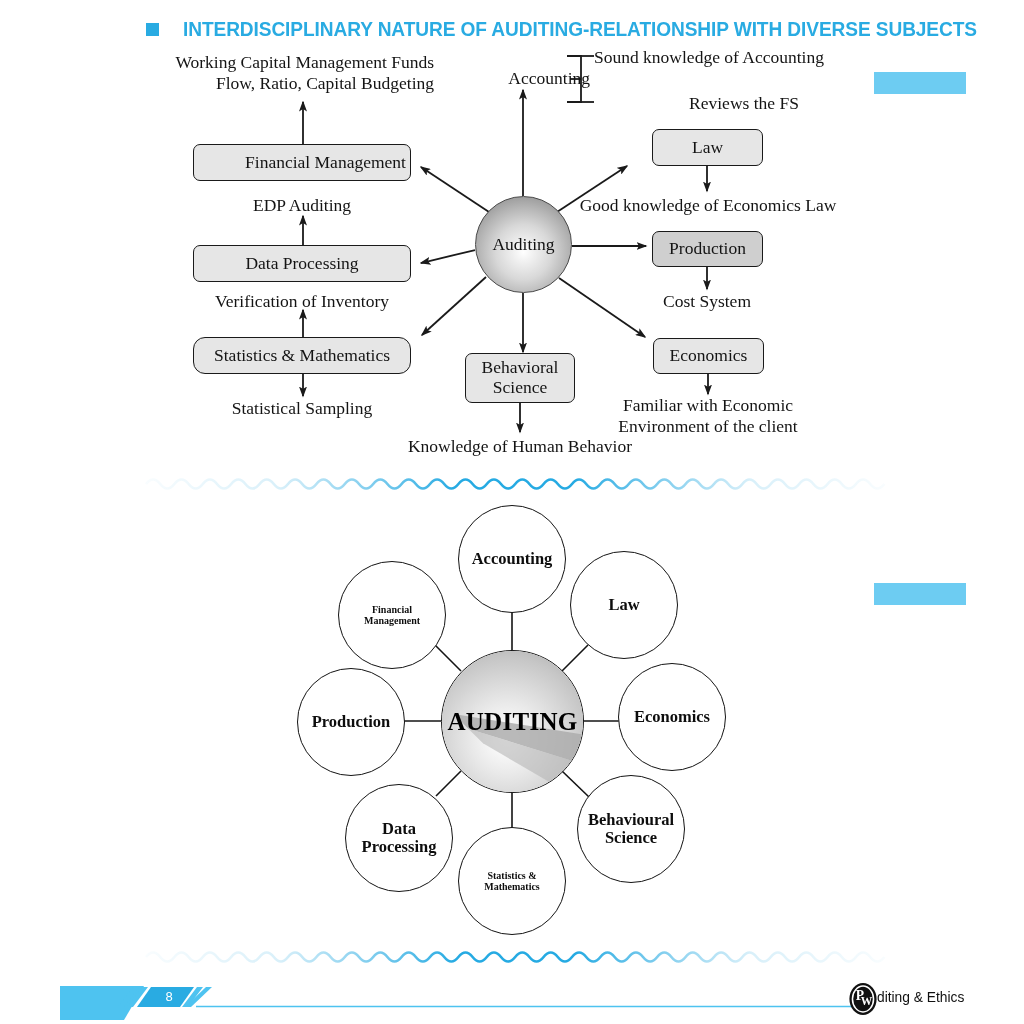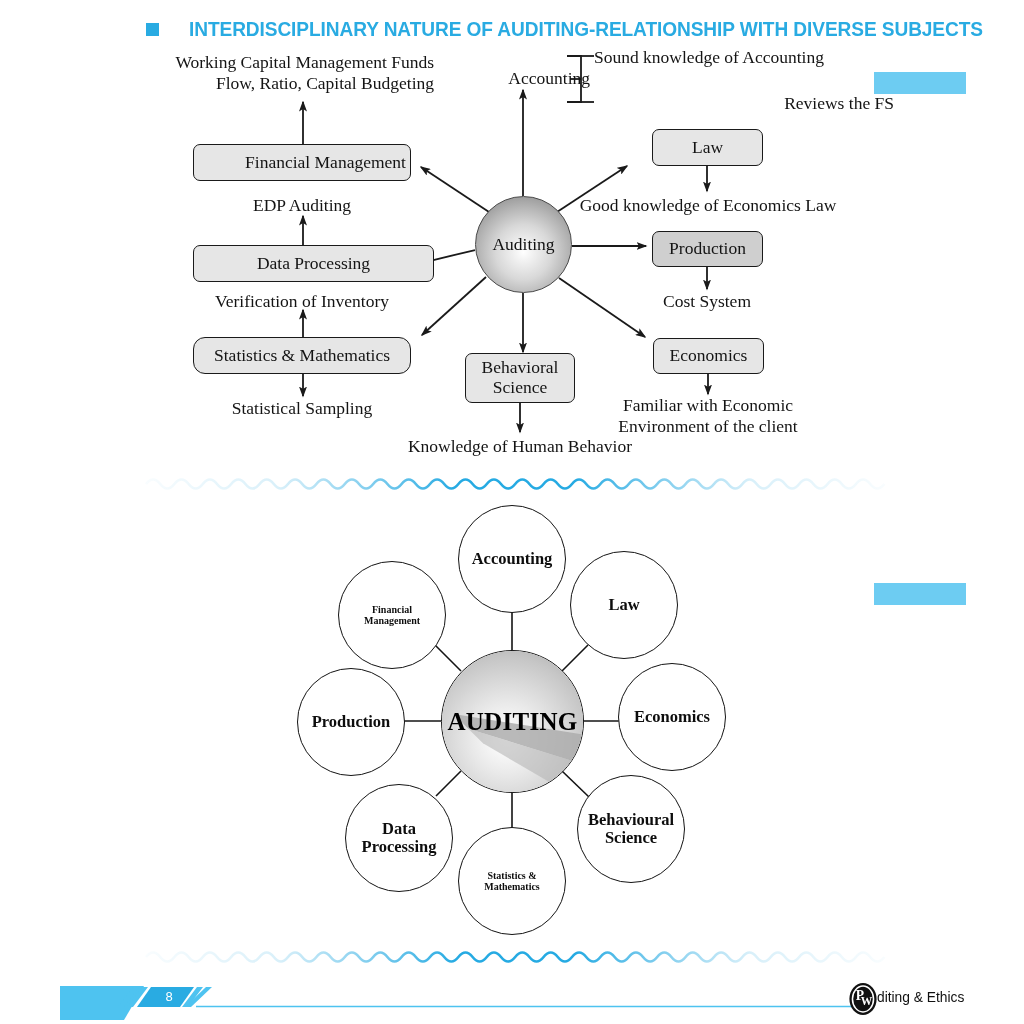--- a/index.html
+++ b/index.html
@@ -7,21 +7,21 @@
   body{
     width:1024px;height:1024px;
     background:#ffffff;
     font-family:"Liberation Serif", serif;
     position:relative;
     overflow:hidden;
   }
   .page{position:absolute;left:0;top:0;width:1024px;height:1024px;}
 
   
-  .header{position:absolute;left:146px;top:18px;display:flex;align-items:center;gap:30px;}
+  .header{position:absolute;left:146px;top:18px;display:flex;align-items:center;gap:24px;}
   .header-bullet{width:13px;height:13px;background:#29ABE2;display:block;}
   .header-title{
     font-family:"Liberation Sans", sans-serif;
     font-weight:bold;
     font-size:19.5px;
     letter-spacing:-0.1px;
     color:#29ABE2;
     white-space:nowrap;
     transform:scaleX(0.98);
     transform-origin:left center;
@@ -189,41 +189,41 @@
     <span>Working Capital Management Funds</span><br>
     <span>Flow, Ratio, Capital Budgeting</span>
   </div>
 
   <div class="dbox" style="left:193px;top:144px;width:218px;height:37px;padding-left:47px;">
     <span>Financial Management</span>
   </div>
 
   <div class="dlabel" style="left:193px;top:195px;width:218px;">EDP Auditing</div>
 
-  <div class="dbox" style="left:193px;top:245px;width:241px;height:37px;">
+  <div class="dbox" style="left:193px;top:245px;width:218px;height:37px;">
     <span>Data Processing</span>
   </div>
 
   <div class="dlabel" style="left:193px;top:291px;width:218px;">Verification of Inventory</div>
 
   <div class="dbox" style="left:193px;top:337px;width:218px;height:37px;border-radius:12px;">
     <span>Statistics &amp; Mathematics</span>
   </div>
 
   <div class="dlabel" style="left:193px;top:398px;width:218px;">Statistical Sampling</div>
 
   <div class="sphere-top" style="left:475px;top:196px;">
     <span>Auditing</span>
   </div>
 
   <div class="dlabel" style="left:455px;top:68px;width:135px;text-align:right;">Accounting</div>
 
   <div class="dlabel" style="left:594px;top:47px;width:300px;text-align:left;">Sound knowledge of Accounting</div>
 
-  <div class="dlabel" style="left:594px;top:93px;width:300px;text-align:right;">Reviews the FS</div>
+  <div class="dlabel" style="left:594px;top:93px;width:300px;text-align:center;">Reviews the FS</div>
 
   <div class="dbox" style="left:652px;top:129px;width:111px;height:37px;">
     <span>Law</span>
   </div>
 
   <div class="dlabel" style="left:563px;top:195px;width:290px;">Good knowledge of Economics Law</div>
 
   <div class="dbox dark" style="left:652px;top:231px;width:111px;height:36px;">
     <span>Production</span>
   </div>

